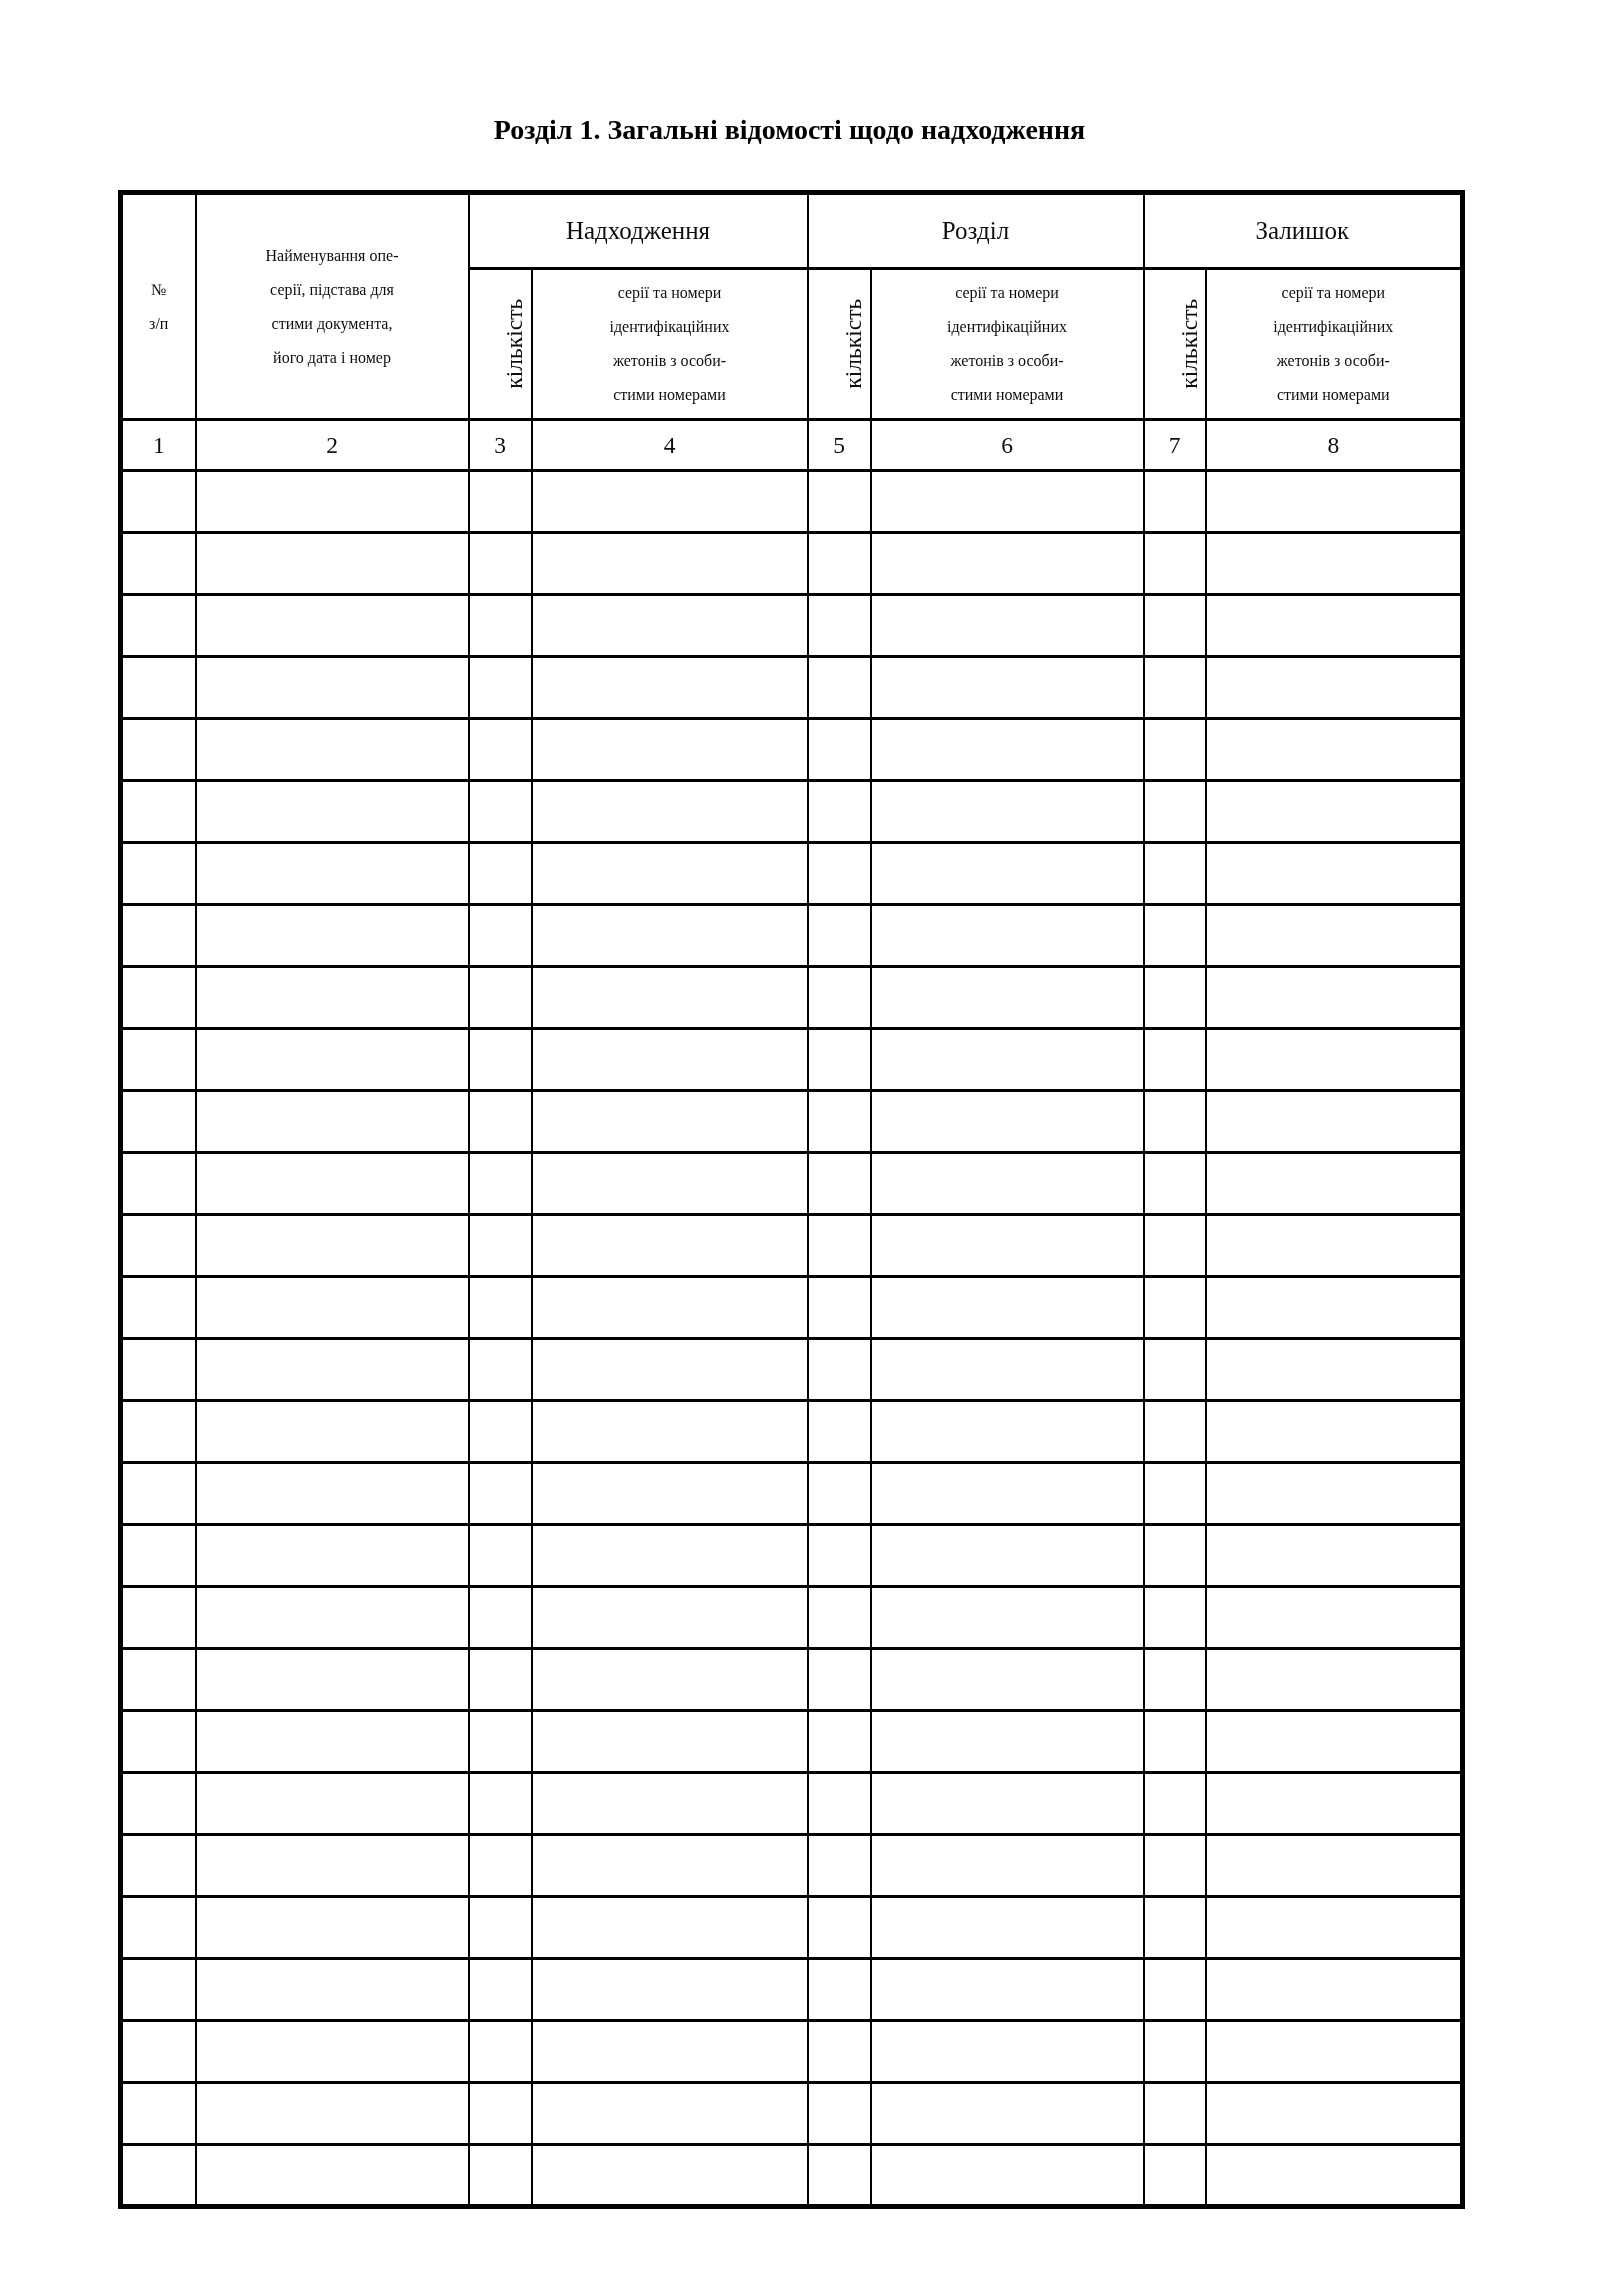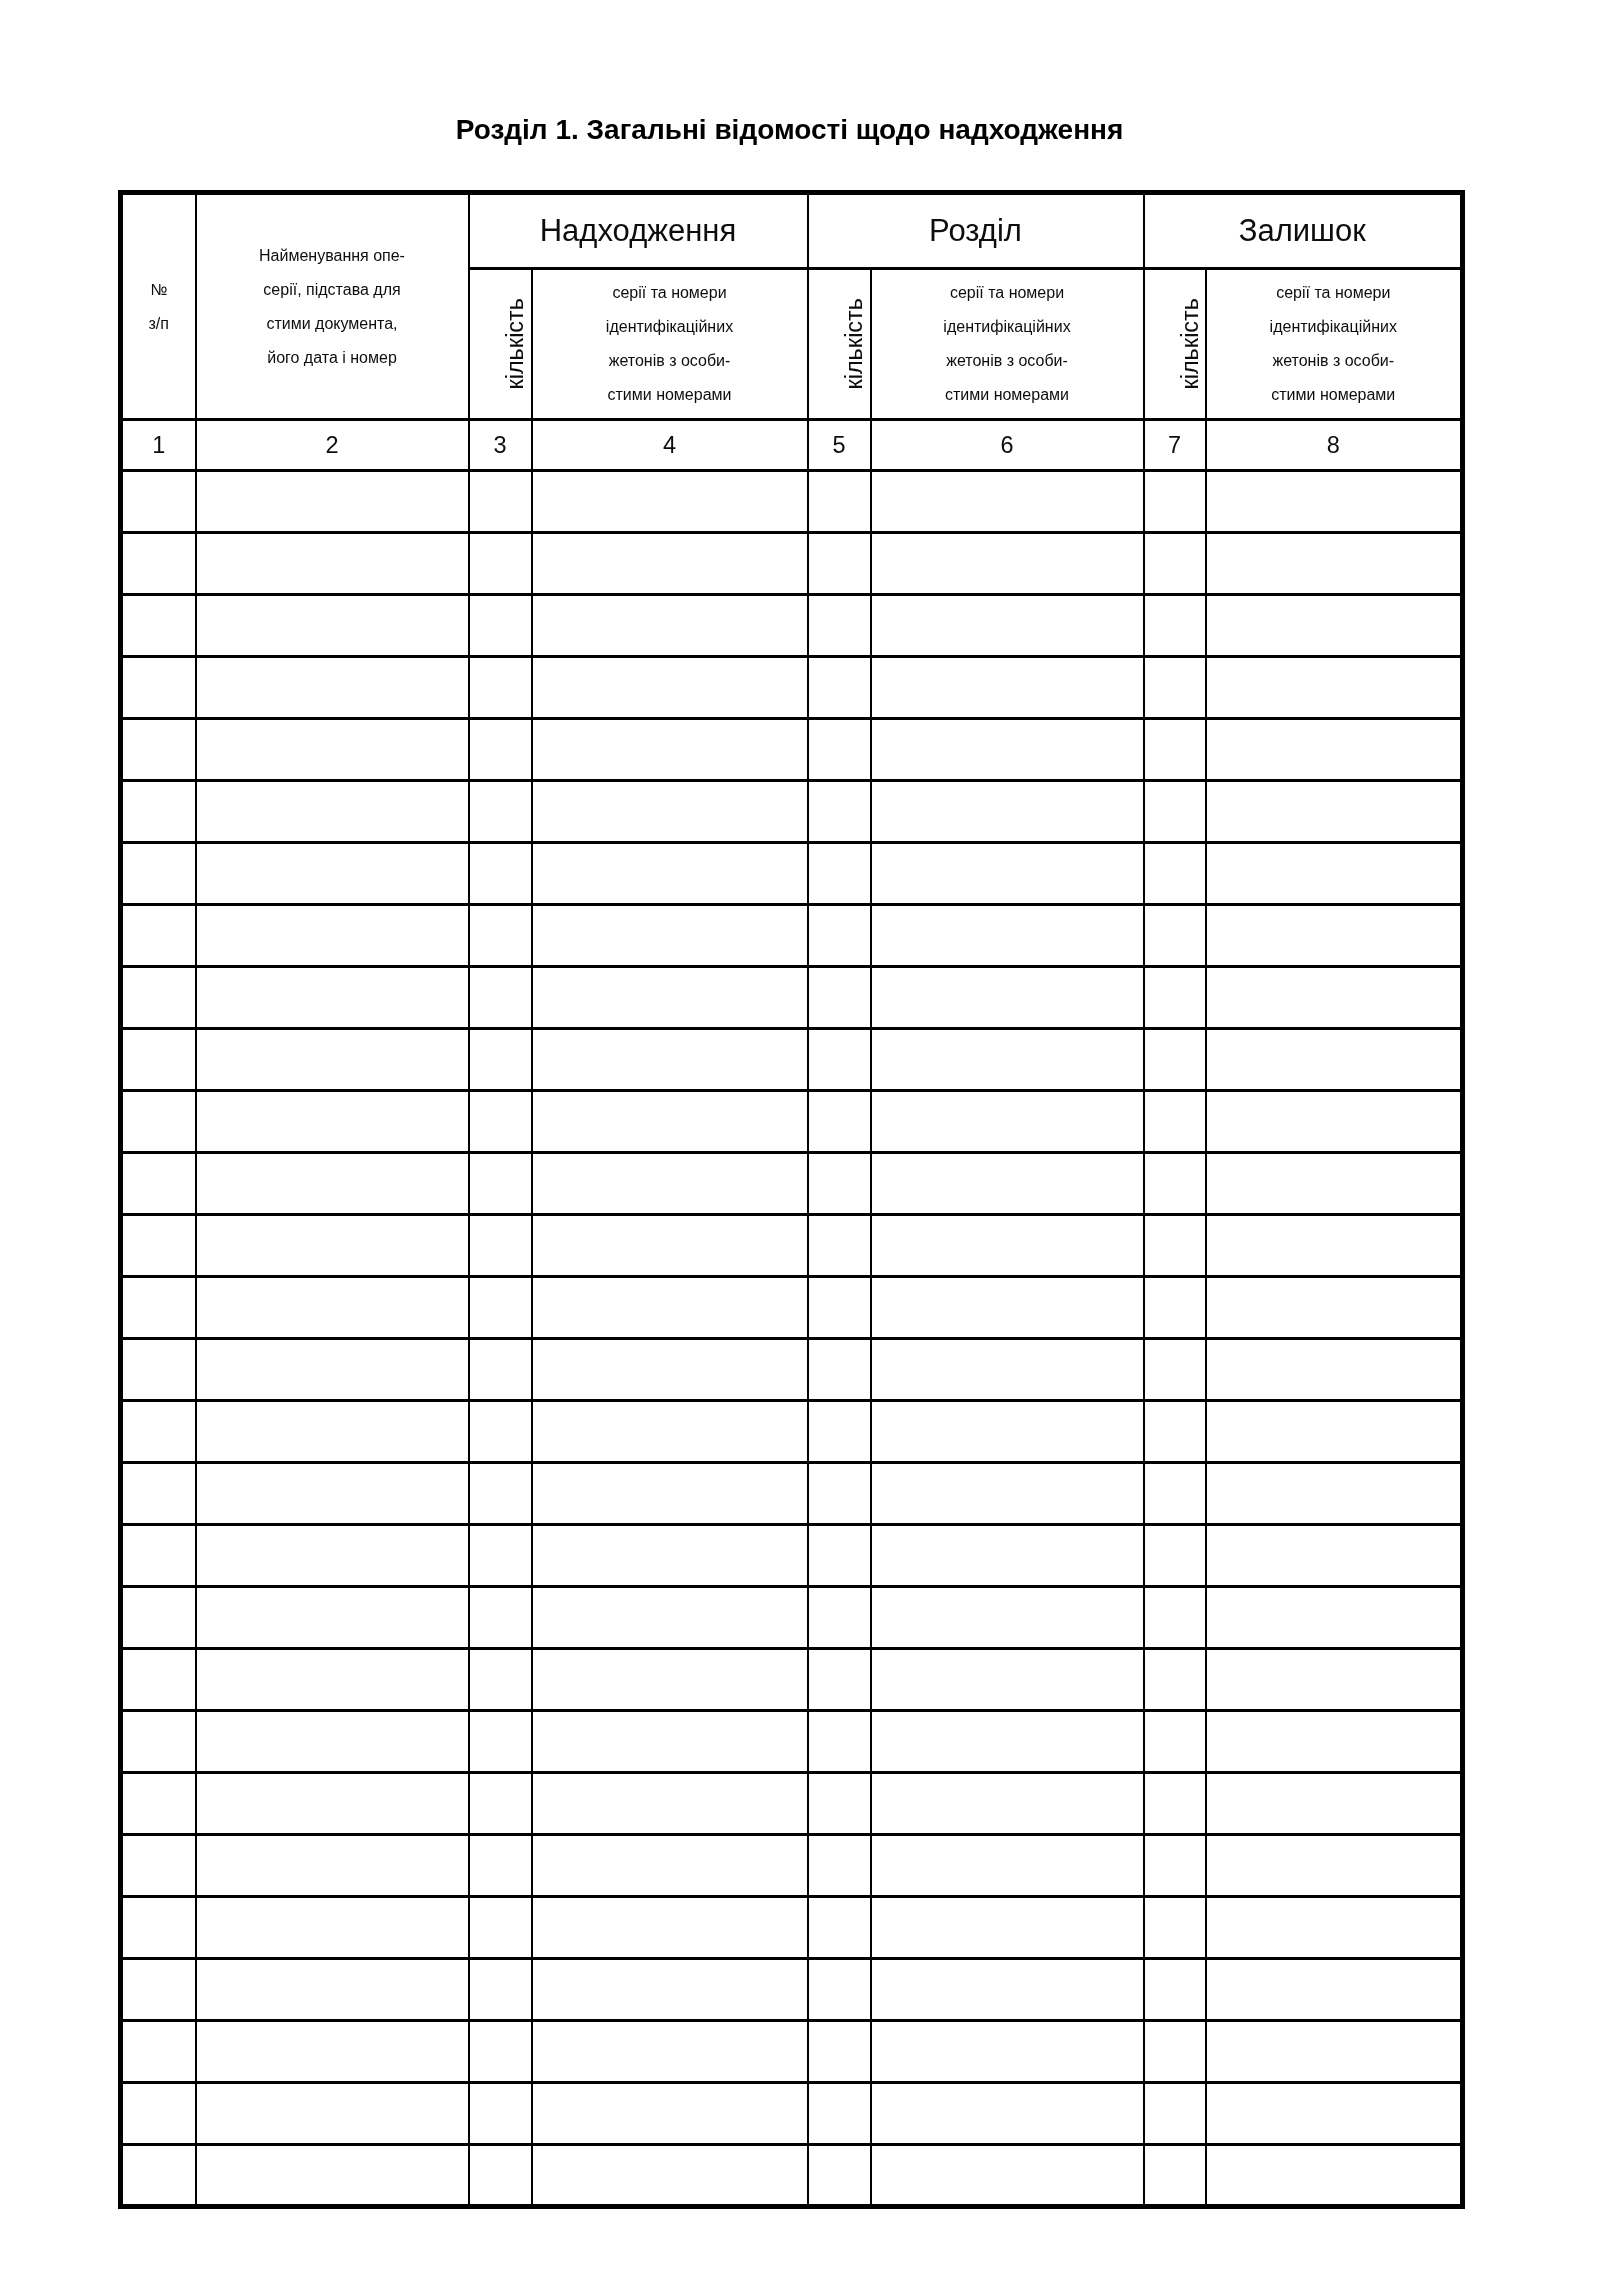--- a/index.html
+++ b/index.html
@@ -6,21 +6,21 @@
     margin: 0;
     padding: 0;
     background: #ffffff;
   }
   .page {
     position: relative;
     width: 1621px;
     height: 2293px;
     background: #ffffff;
     color: #0a0a0a;
-    font-family: Liberation Sans, sans-serif;
+    font-family: Liberation Serif, serif;
     overflow: hidden;
   }
   .doc-title {
     position: absolute;
     left: 118px;
     top: 112px;
     width: 1343px;
     text-align: center;
     font-weight: bold;
     font-size: 28px;
@@ -59,21 +59,21 @@
   col.c6 { width: 273px; }
   col.c7 { width: 62px; }
   col.c8 { width: 257px; }
 
   tr.r-group  { height: 76px; }
   tr.r-sub    { height: 151px; }
   tr.r-num    { height: 51px; }
   tr.r-data   { height: 62px; }
 
   .hdr-text {
-    font-size: 31px;
+    font-size: 25px;
     line-height: 34px;
   }
   .hdr-line {
     font-size: 16px;
     line-height: 34px;
     white-space: nowrap;
   }
   .rot {
     display: inline-block;
     transform: rotate(-90deg);

